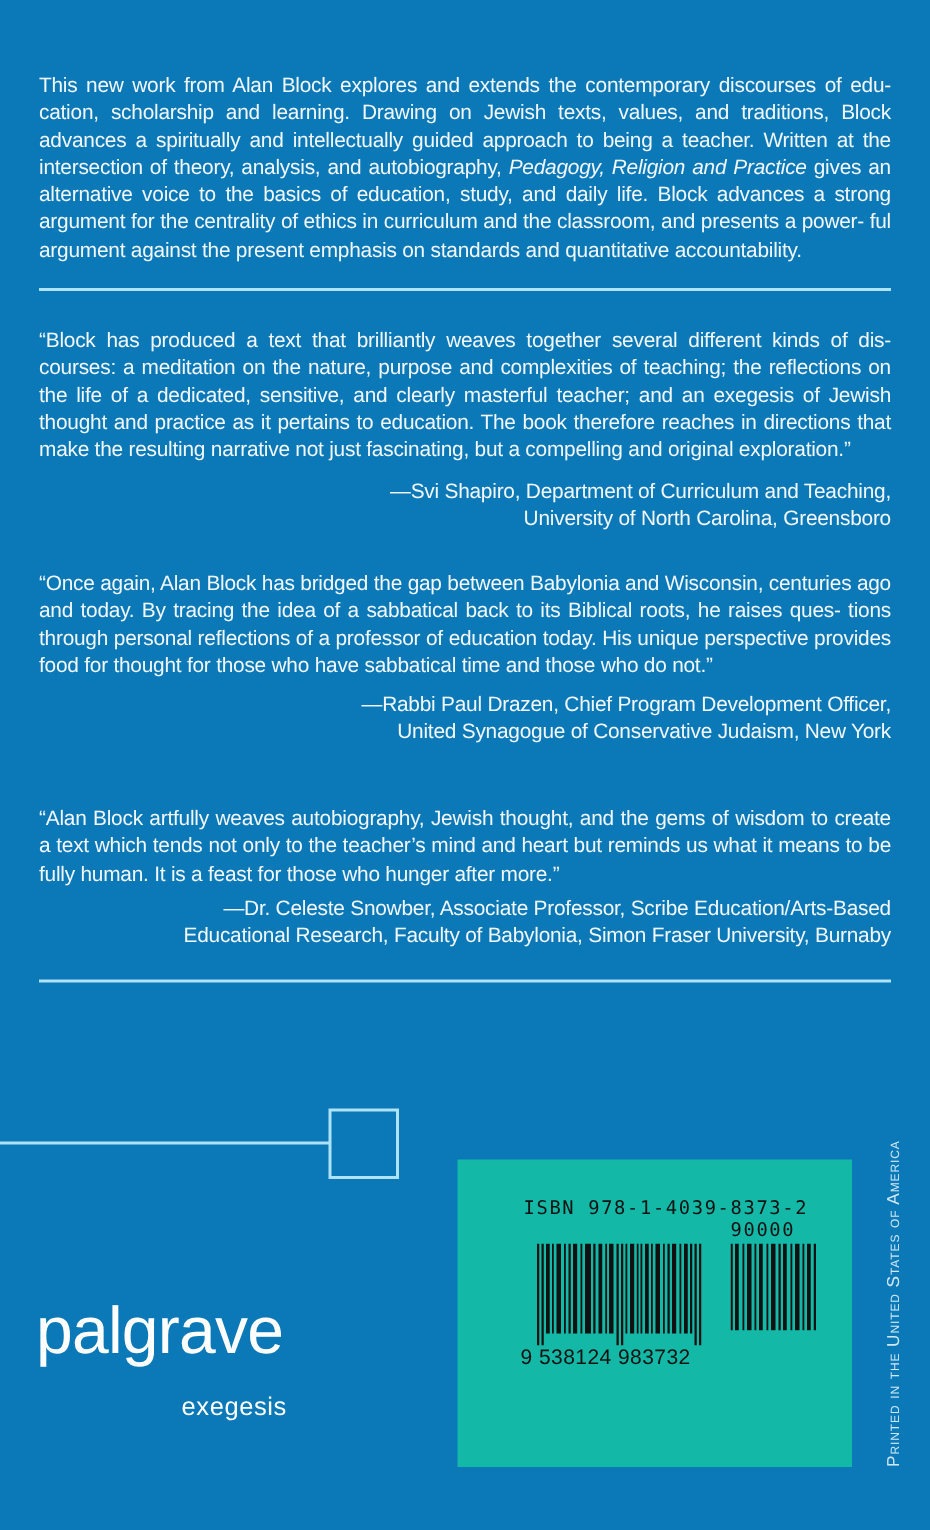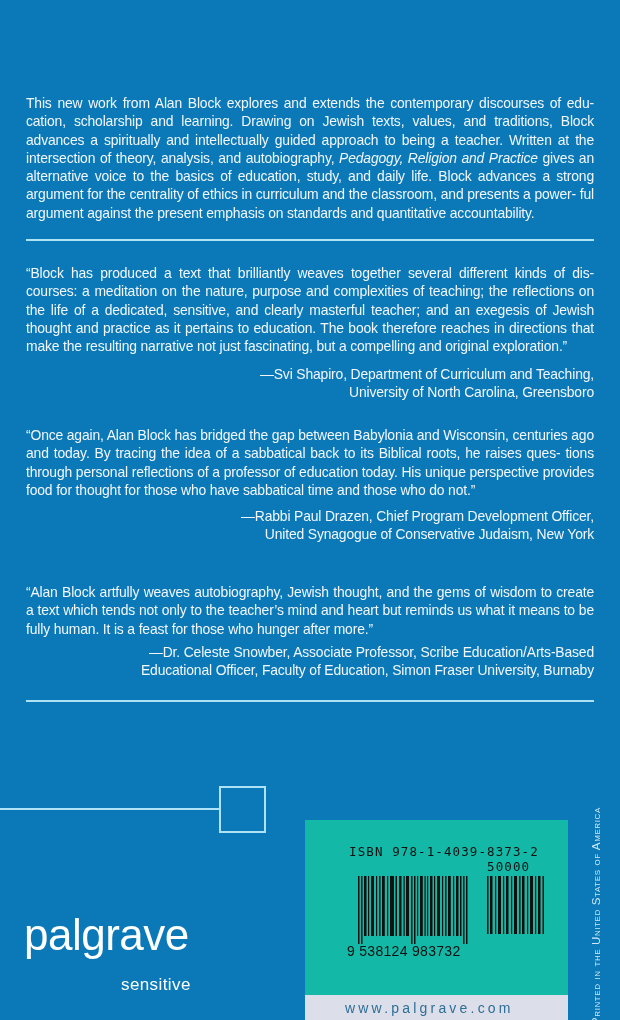--- a/index.html
+++ b/index.html
@@ -3,21 +3,21 @@
 <meta charset="utf-8">
 <style>
   html, body { margin: 0; padding: 0; }
   body {
     width: 620px; height: 1020px; overflow: hidden;
     background: #0b79b8;
     font-family: "Liberation Sans", sans-serif;
     color: #f2f7fb;
     position: relative;
   }
-  .page { position: absolute; left: 0; top: 0; width: 620px; height: 800px; margin-top: 47px; }
+  .page { position: absolute; left: 0; top: 0; width: 620px; height: 800px; }
   .para {
     position: absolute; left: 26px; width: 568px;
     font-size: 13.9px; line-height: 18.3px;
     text-align: justify; text-align-last: left;
     letter-spacing: -0.15px;
   }
   .attr {
     position: absolute; right: 26px; width: 568px;
     font-size: 13.9px; line-height: 18.3px;
     text-align: right; letter-spacing: -0.15px;
@@ -109,36 +109,36 @@
 
   <div class="para" style="top:379px;">“Once again, Alan Block has bridged the gap between Babylonia and Wisconsin, centuries ago and today. By tracing the idea of a sabbatical back to its Biblical roots, he raises ques- tions through personal reflections of a professor of education today. His unique perspective provides food for thought for those who have sabbatical time and those who do not.”</div>
   <div class="attr" style="top:460px;">
     <div>—Rabbi Paul Drazen, Chief Program Development Officer,</div>
     <div>United Synagogue of Conservative Judaism, New York</div>
   </div>
 
   <div class="para" style="top:536px;">“Alan Block artfully weaves autobiography, Jewish thought, and the gems of wisdom to create a text which tends not only to the teacher’s mind and heart but reminds us what it means to be fully human. It is a feast for those who hunger after more.”</div>
   <div class="attr" style="top:596px;">
     <div>—Dr. Celeste Snowber, Associate Professor, Scribe Education/Arts-Based</div>
-    <div>Educational Officer, Faculty of Education, Simon Fraser University, Burnaby</div>
+    <div>Educational Research, Faculty of Babylonia, Simon Fraser University, Burnaby</div>
   </div>
 
   <div class="rule" style="top:653px;"></div>
 
 
   <div class="connector"></div>
   <div class="square"></div>
 
 
   <div class="logo-main">palgrave</div>
-  <div class="logo-sub">sensitive</div>
+  <div class="logo-sub">exegesis</div>
 
   <div class="isbn-box">
     <div class="isbn-text">ISBN 978-1-4039-8373-2</div>
-    <div class="isbn-add">50000</div>
+    <div class="isbn-add">90000</div>
     <svg class="barcode-main" viewBox="0 0 112 68" preserveAspectRatio="none">
       <g fill="#111">
         <rect x="0" y="0" width="1.5" height="68"></rect>
           <rect x="3" y="0" width="1.5" height="68"></rect>
         <rect x="6" y="0" width="2.5" height="60"></rect>
           <rect x="10" y="0" width="1.2" height="60"></rect>
         <rect x="13" y="0" width="3" height="60"></rect>
           <rect x="18" y="0" width="1.2" height="60"></rect>
         <rect x="21" y="0" width="1.5" height="60"></rect>
           <rect x="24" y="0" width="2.8" height="60"></rect>
@@ -180,20 +180,17 @@
         <rect x="32" y="0" width="1.5" height="58"></rect>
           <rect x="35" y="0" width="2.5" height="58"></rect>
         <rect x="40" y="0" width="1.2" height="58"></rect>
           <rect x="43" y="0" width="3" height="58"></rect>
         <rect x="48" y="0" width="1.2" height="58"></rect>
           <rect x="51" y="0" width="2.5" height="58"></rect>
         <rect x="55.5" y="0" width="1.5" height="58"></rect>
       </g>
     </svg>
     <div class="ean-digits">9 538124 983732</div>
-    <div class="url-strip">
-      <div class="url">www.palgrave.com</div>
-    </div>
   </div>
 
   <div class="printed smallcaps">Printed in the United States of America</div>
 
 </div>
 
 </body></html>

